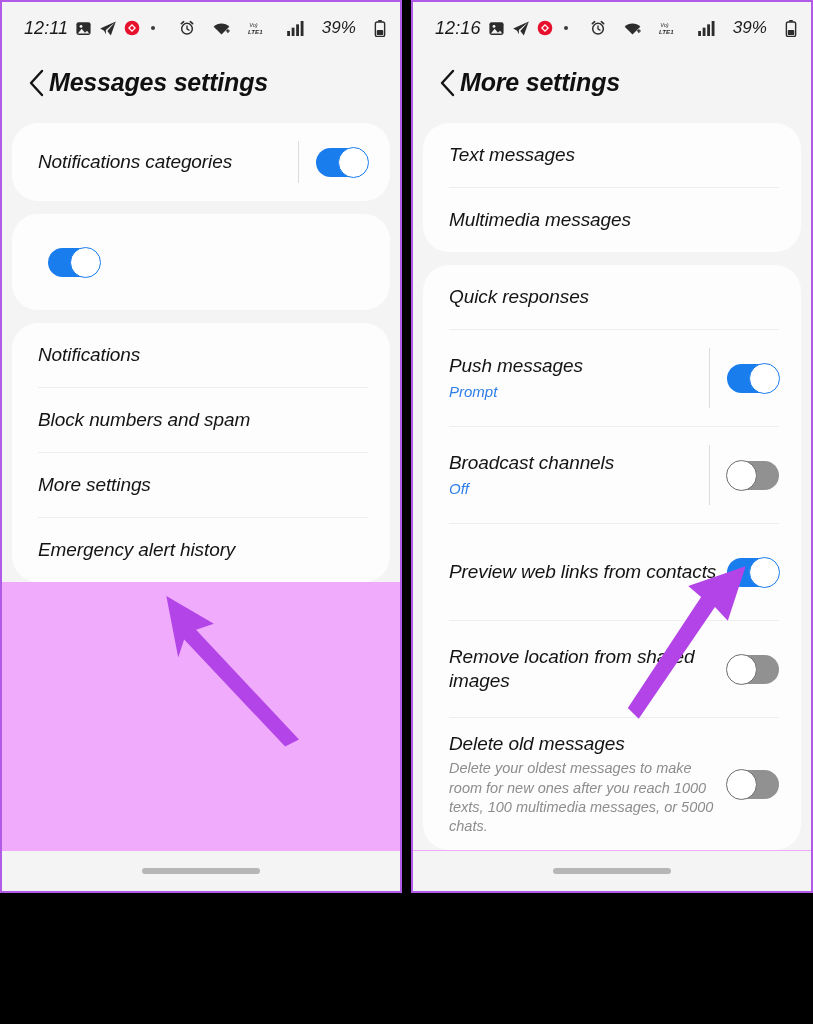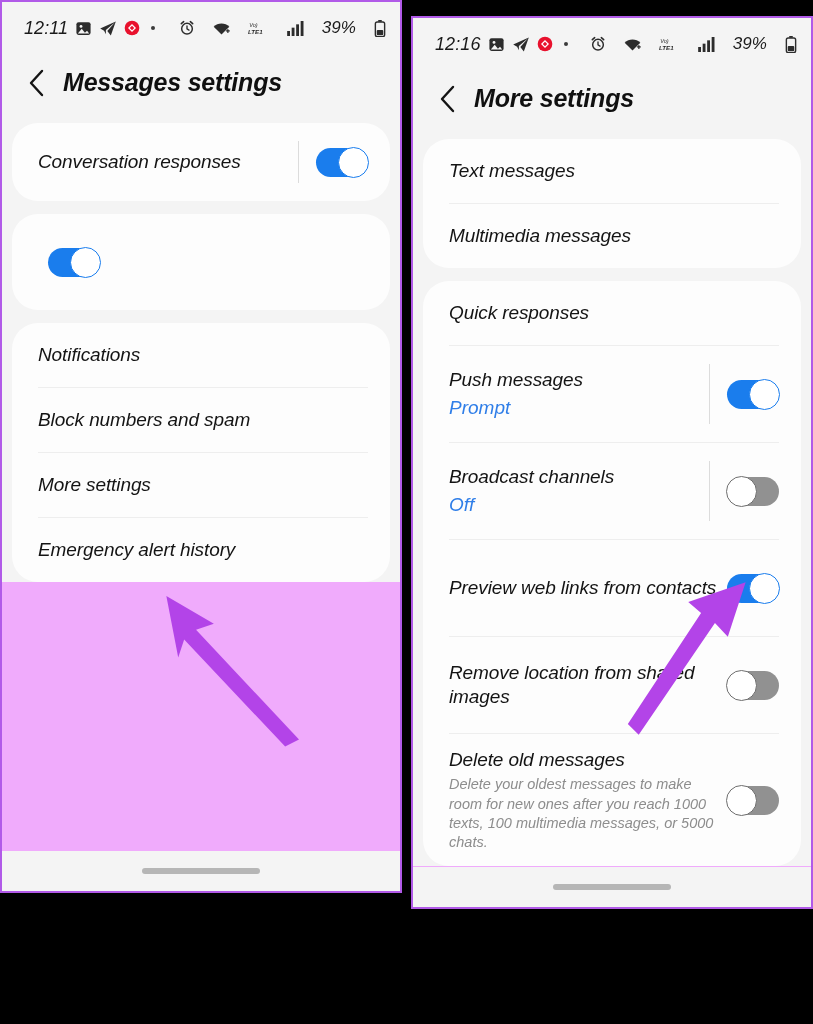--- a/index.html
+++ b/index.html
@@ -19,21 +19,21 @@
   
   .panel {
     position:relative;
     height:893px;
     background:#f0abfc;
     border:2px solid #b15ae8;
     overflow:hidden;
     font-style:italic;
   }
   .panel-left  { width:402px; margin-right:9px; }
-  .panel-right { width:402px;margin-top:16px; }
+  .panel-right { width:402px; }
 
   
   .statusbar {
     height:52px;
     display:flex;
     align-items:center;
     justify-content:space-between;
     padding:0 14px 0 22px;
     background:#f4f4f4;
   }
@@ -45,21 +45,21 @@
     font-family:"Liberation Sans", sans-serif;
   }
   .sb-ico { display:block; }
   .sb-dot { width:4px; height:4px; border-radius:50%; background:#3a3a3a; margin-left:4px;}
   .sb-pct { font-size:17px; color:#1a1a1a; letter-spacing:.1px; }
 
   
   .titlebar {
     display:flex; align-items:center;
     padding:14px 0 26px 26px;
-    gap:18px;
+    gap:4px;
     background:#f4f4f4;
   }
   .back-chevron { width:17px; height:28px; flex:none; }
   .page-title {
     font-size:25px; font-weight:bold; color:#101010;
     letter-spacing:-0.2px;
   }
 
   
   .scroll { background:#f4f4f4; }
@@ -72,21 +72,21 @@
   .row {
     position:relative;
     display:flex;
     align-items:center;
     padding:0 22px 0 26px;
     min-height:64px;
   }
   .row-text { flex:1 1 auto; padding:14px 0; min-width:0; }
   .row-title { font-size:19px; color:#141414; line-height:1.28; letter-spacing:-0.1px; }
   .row-sub { font-size:14.5px; color:#8d8d8d; line-height:1.33; margin-top:3px; }
-  .row-sub.accent { color:#2f7ee8; font-size:19px; }
+  .row-sub.accent { color:#2f7ee8; font-size:15px; }
   .divider {
     height:1px; background:#eeeeee;
     margin-left:26px; margin-right:22px;
   }
 
   
   .row.tall { min-height:78px; }
   .row.xtall { min-height:96px; }
 
   
@@ -191,21 +191,21 @@
         </svg>
       <span class="page-title">Messages settings</span>
     </div>
 
     <div class="scroll">
 
 
       <div class="card">
         <div class="row tall">
           <div class="row-text">
-            <div class="row-title">Conversation responses</div>
+            <div class="row-title">Notifications categories</div>
           </div>
           <div class="vsep"></div>
           <div class="toggle on">
               <span class="knob"></span>
             </div>
         </div>
       </div>
 
       <div class="card">
         <div class="row xtall">

